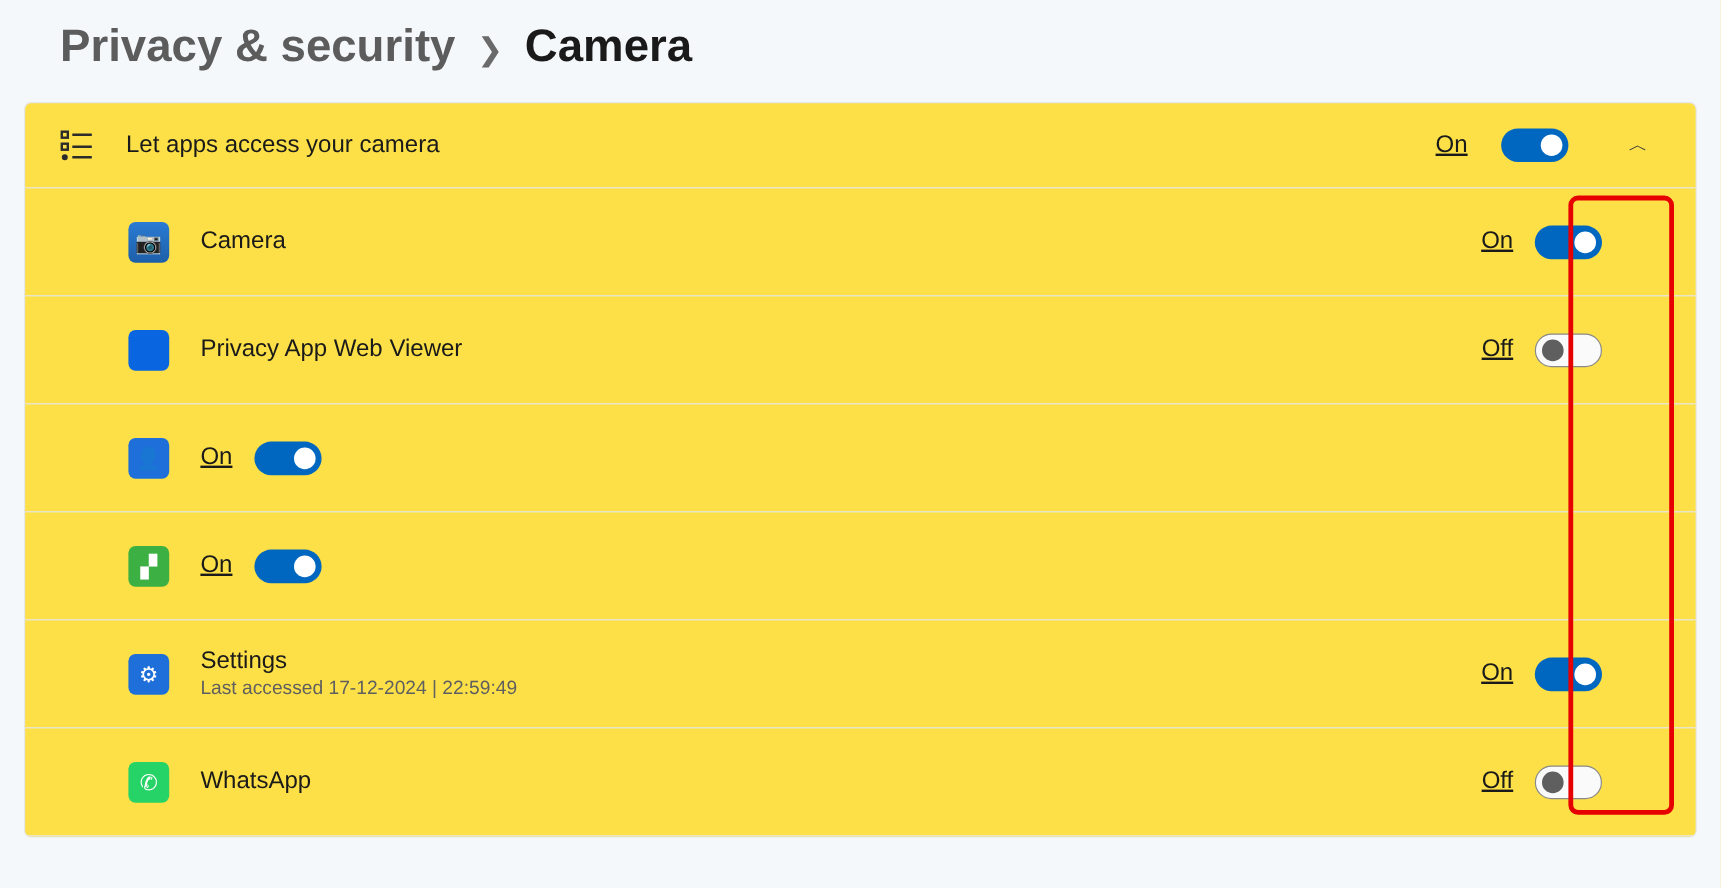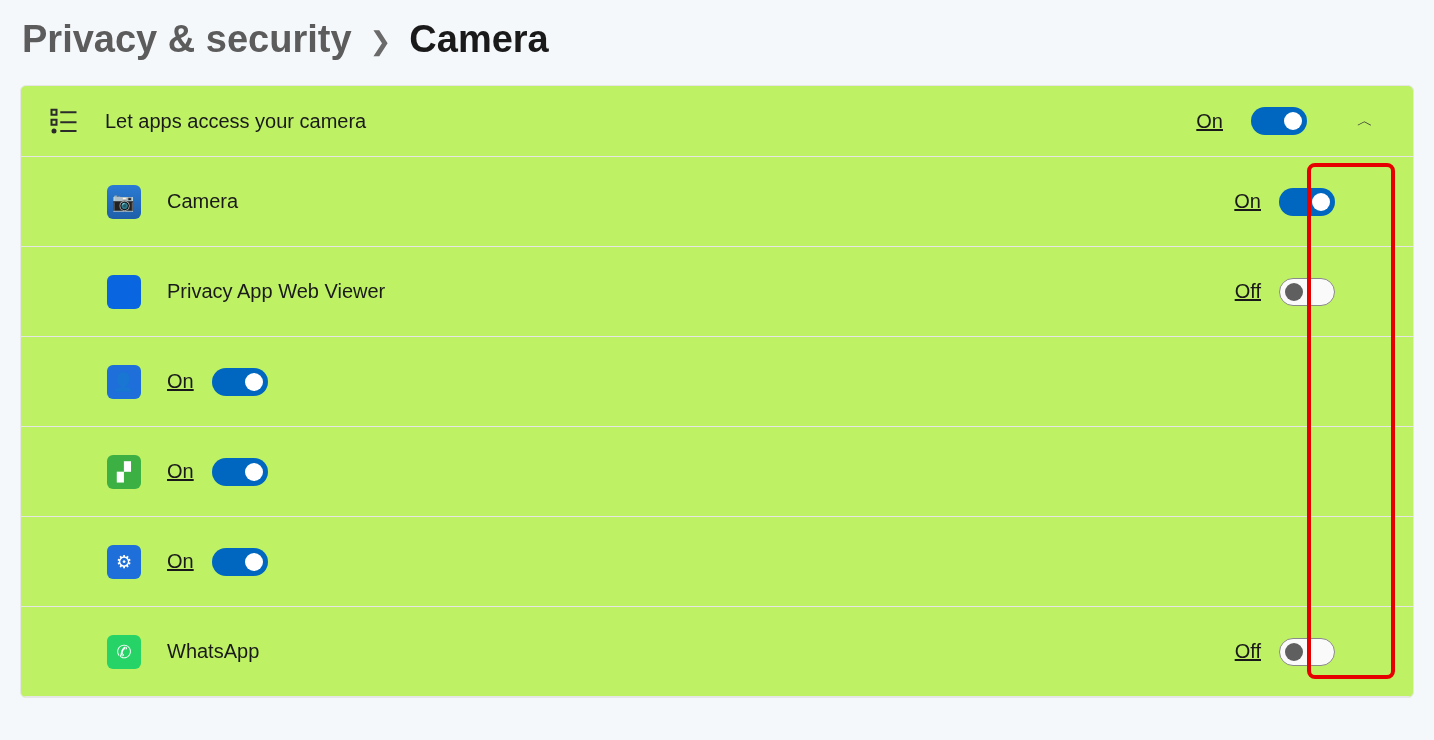--- a/index.html
+++ b/index.html
@@ -19,34 +19,35 @@
     align-items: center;
     gap: 18px;
     margin-bottom: 24px;
     padding-left: 2px;
   }
   .breadcrumb-parent {
     font-size: 38px;
     font-weight: 600;
     color: #5c5c5c;
     cursor: pointer;
+    margin-left: 28px;
   }
   .breadcrumb-chevron {
     font-size: 26px;
     color: #6a6a6a;
     position: relative;
     top: 2px;
   }
   .breadcrumb-current {
     font-size: 38px;
     font-weight: 600;
     color: #1a1a1a;
   }
   .card {
-    background: #bef264;
+    background: #fde047;
     border: 1px solid #e6e6e6;
     border-radius: 6px;
     overflow: hidden;
   }
   .header-row {
     display: flex;
     align-items: center;
     padding: 20px 28px 20px 28px;
     border-bottom: 1px solid #e6e6e6;
     gap: 26px;
@@ -248,20 +249,24 @@
           <div class="app-icon ic-gamebar">▞</div>
           <div class="row-right">
             <span class="state-label">On</span>
             <div class="toggle on">
               <div class="knob"></div>
             </div>
           </div>
         </div>
         <div class="app-row">
           <div class="app-icon ic-settings">⚙</div>
+          <div class="app-text">
+            <span class="app-name">Settings</span>
+            <span class="app-sub">Last accessed 17-12-2024  |  22:59:49</span>
+          </div>
           <div class="row-right">
             <span class="state-label">On</span>
             <div class="toggle on">
               <div class="knob"></div>
             </div>
           </div>
         </div>
         <div class="app-row">
           <div class="app-icon ic-whatsapp">✆</div>
           <div class="app-text">

